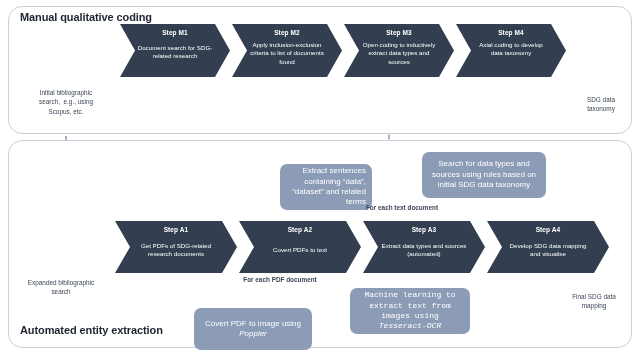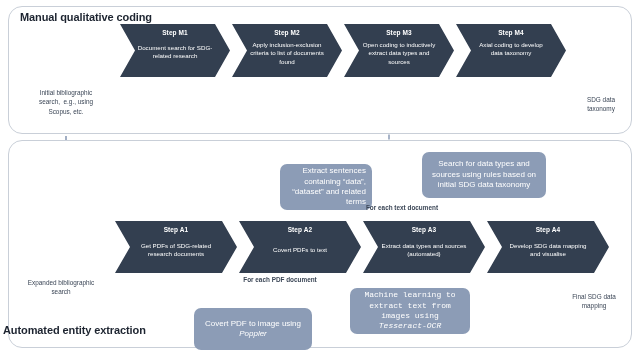--- a/index.html
+++ b/index.html
@@ -161,21 +161,21 @@
     <div class="bdy" style="top:17px;">Open coding to inductively extract data types and sources</div>
   </div>
   <div class="chev" style="left:456px;top:24px;width:110px;height:53px;">
     <div class="ttl">Step M4</div>
     <div class="bdy" style="top:17px;">Axial coding to develop data taxonomy</div>
   </div>
 
   <div class="cap" style="left:566px;top:95px;width:70px;">SDG data<br>taxonomy</div>
 
   <div class="panel" style="left:8px;top:140px;width:624px;height:208px;"></div>
-  <div class="panel-title" style="left:3px;top:324px;">Automated entity extraction</div>
+  <div class="panel-title" style="left:20px;top:324px;">Automated entity extraction</div>
 
   <div class="bbox" style="left:280px;top:164px;width:92px;height:46px;text-align:right;">Extract sentences containing “data”, “dataset” and related terms</div>
   <div class="bbox" style="left:402px;top:152px;width:124px;height:46px;margin-left:20px;">Search for data types and sources using rules based on initial SDG data taxonomy</div>
   <div class="cap b" style="left:312px;top:203px;width:180px;">For each text document</div>
 
   <div class="chev" style="left:115px;top:221px;width:122px;height:52px;">
     <div class="ttl">Step A1</div>
     <div class="bdy" style="top:21px;">Get PDFs of SDG-related research documents</div>
   </div>
   <div class="chev" style="left:239px;top:221px;width:122px;height:52px;">

